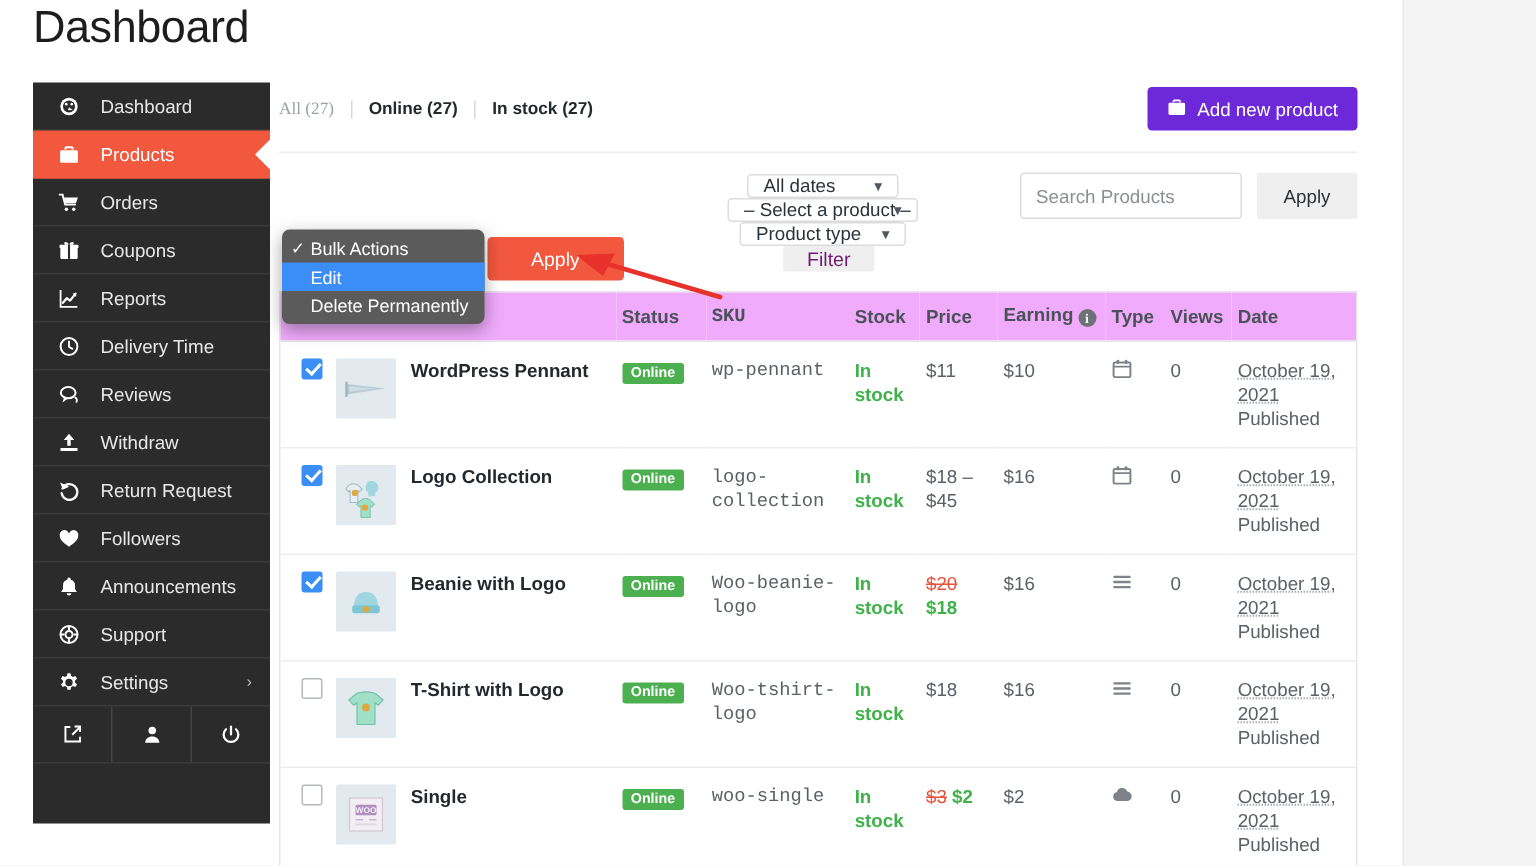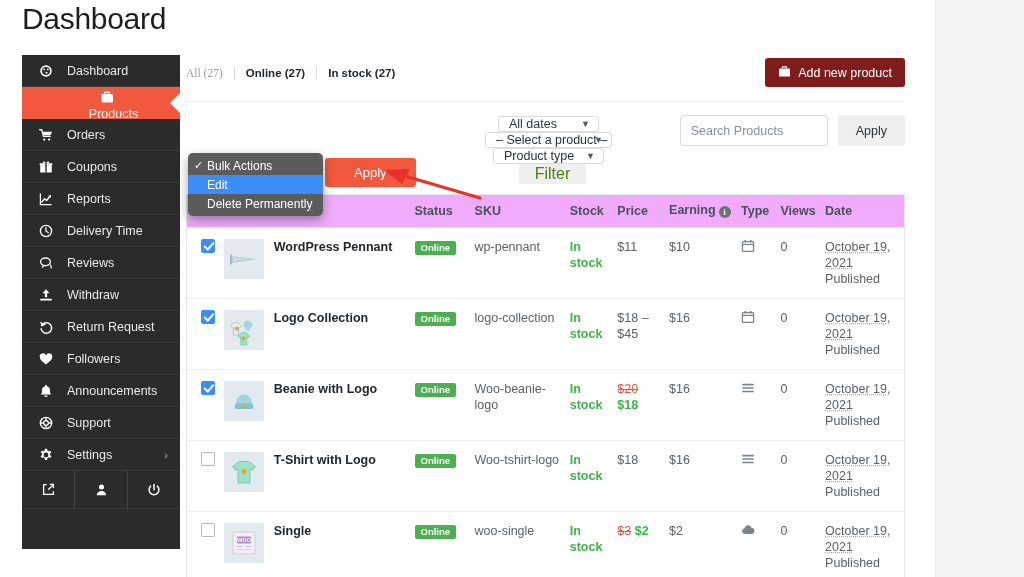--- a/index.html
+++ b/index.html
@@ -55,21 +55,20 @@
     align-items: center;
     justify-content: flex-start;
     color: #ffffff;
     flex: 0 0 20px;
   }
   .side-item .lbl { margin-left: 8px; white-space: nowrap; }
   .side-item.active {
     background: #f2583e;
     color: #ffffff;
     border-bottom-color: #f2583e;
-    flex-direction: column;
   }
   .side-item.active::after {
     content: "";
     position: absolute;
     right: -1px; top: 50%;
     transform: translateY(-50%);
     width: 0; height: 0;
     border-top: 11px solid transparent;
     border-bottom: 11px solid transparent;
     border-right: 11px solid #ffffff;
@@ -113,21 +112,21 @@
   .subsubsub .lnk.muted { color: #9aa0a6; font-family: Liberation Serif, serif; }
   .subsubsub .lnk b { font-weight: 600; color: #23282d; }
   .subsubsub .sep {
     width: 1px; height: 12px;
     background: #d8d8d8;
     margin: 0 11px;
   }
   .add-btn {
     position: absolute;
     right: 14px; top: 3px;
-    background: #7f1d1d;
+    background: #6d28d9;
     color: #ffffff;
     border: none;
     border-radius: 3px;
     height: 29px;
     padding: 0 13px;
     font-size: 12.5px;
     font-family: "Liberation Sans", sans-serif;
     display: flex;
     align-items: center;
     gap: 7px;
@@ -170,22 +169,22 @@
     color: #50575e;
   }
   .sel.w1 { width: 101px; }
   .sel.w2 { width: 127px; }
   .sel.w3 { width: 111px; }
   .gbtn {
     height: 30px;
     background: #efefef;
     border: 1px solid #efefef;
     border-radius: 2px;
-    font-size: 16px;
-    color: #4d7c0f;
+    font-size: 13px;
+    color: #701a75;
     padding: 0 15px;
     font-family: "Liberation Sans", sans-serif;
     cursor: pointer;
   }
   .searchwrap {
     position: absolute;
     right: 14px; top: -1px;
     display: flex;
     align-items: center;
     justify-content: flex-end;
@@ -298,21 +297,21 @@
     font-size: 12.5px;
     color: #5b6166;
     padding: 11px 4px;
     vertical-align: top;
     line-height: 16px;
   }
   .c-cb   { width: 30px; padding-left: 14px !important; }
   .c-img  { width: 46px; }
   .c-name { width: 136px; }
   .c-status { width: 58px; }
-  .c-sku  { width: 92px; }
+  .c-sku  { width: 92px; font-family: Liberation Mono, monospace; }
   .c-stock{ width: 46px; }
   .c-price{ width: 50px; }
   .c-earn { width: 66px; }
   .c-type { width: 38px; }
   .c-views{ width: 38px; }
   .c-date { width: 80px; }
 
   input.rowcb {
     -webkit-appearance: none;
     appearance: none;

